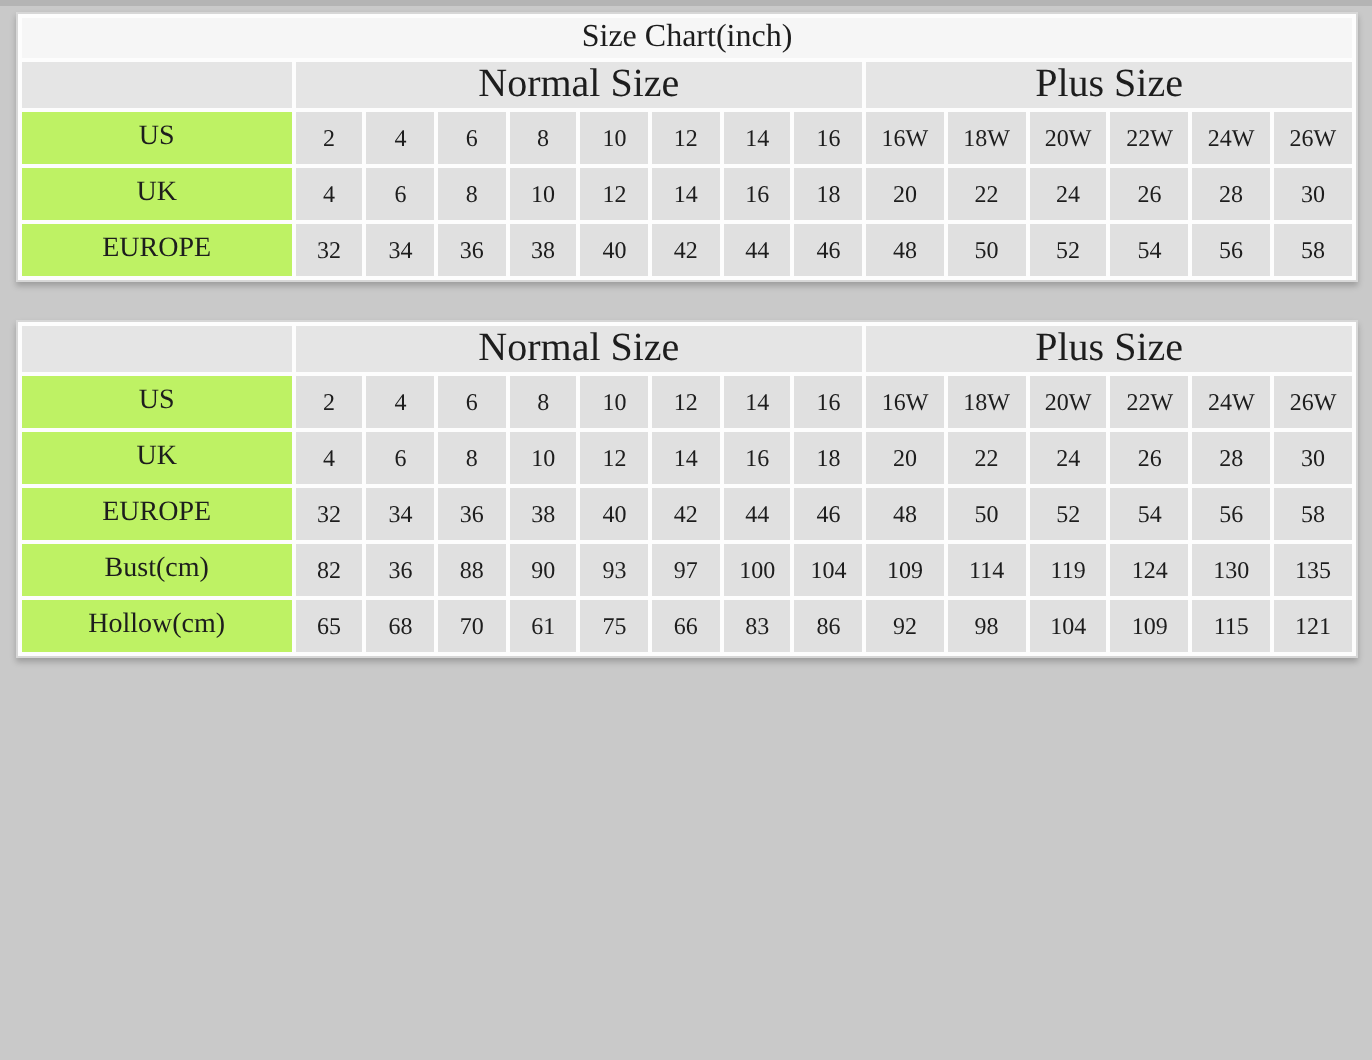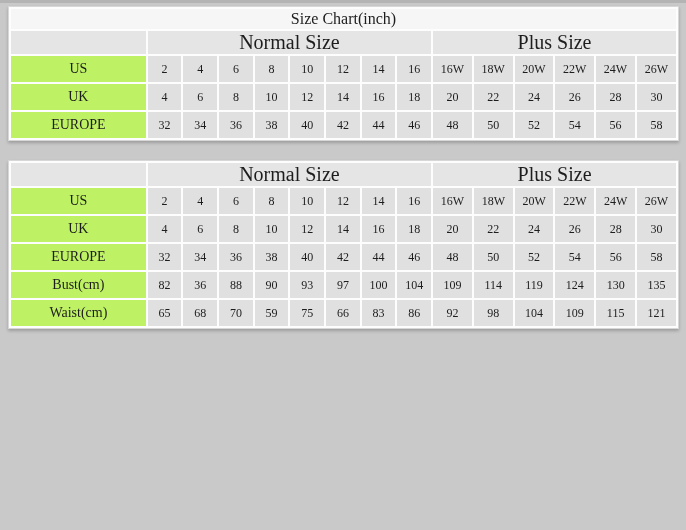--- a/index.html
+++ b/index.html
@@ -234,25 +234,25 @@
             <td class="value-cell">100</td>
             <td class="value-cell">104</td>
             <td class="value-cell">109</td>
             <td class="value-cell">114</td>
             <td class="value-cell">119</td>
             <td class="value-cell">124</td>
             <td class="value-cell">130</td>
             <td class="value-cell">135</td>
           </tr>
           <tr>
-            <td class="label-cell">Waist(cm)</td>
+            <td class="label-cell">Hollow(cm)</td>
             <td class="value-cell">65</td>
             <td class="value-cell">68</td>
             <td class="value-cell">70</td>
-            <td class="value-cell">59</td>
+            <td class="value-cell">61</td>
             <td class="value-cell">75</td>
             <td class="value-cell">66</td>
             <td class="value-cell">83</td>
             <td class="value-cell">86</td>
             <td class="value-cell">92</td>
             <td class="value-cell">98</td>
             <td class="value-cell">104</td>
             <td class="value-cell">109</td>
             <td class="value-cell">115</td>
             <td class="value-cell">121</td>

